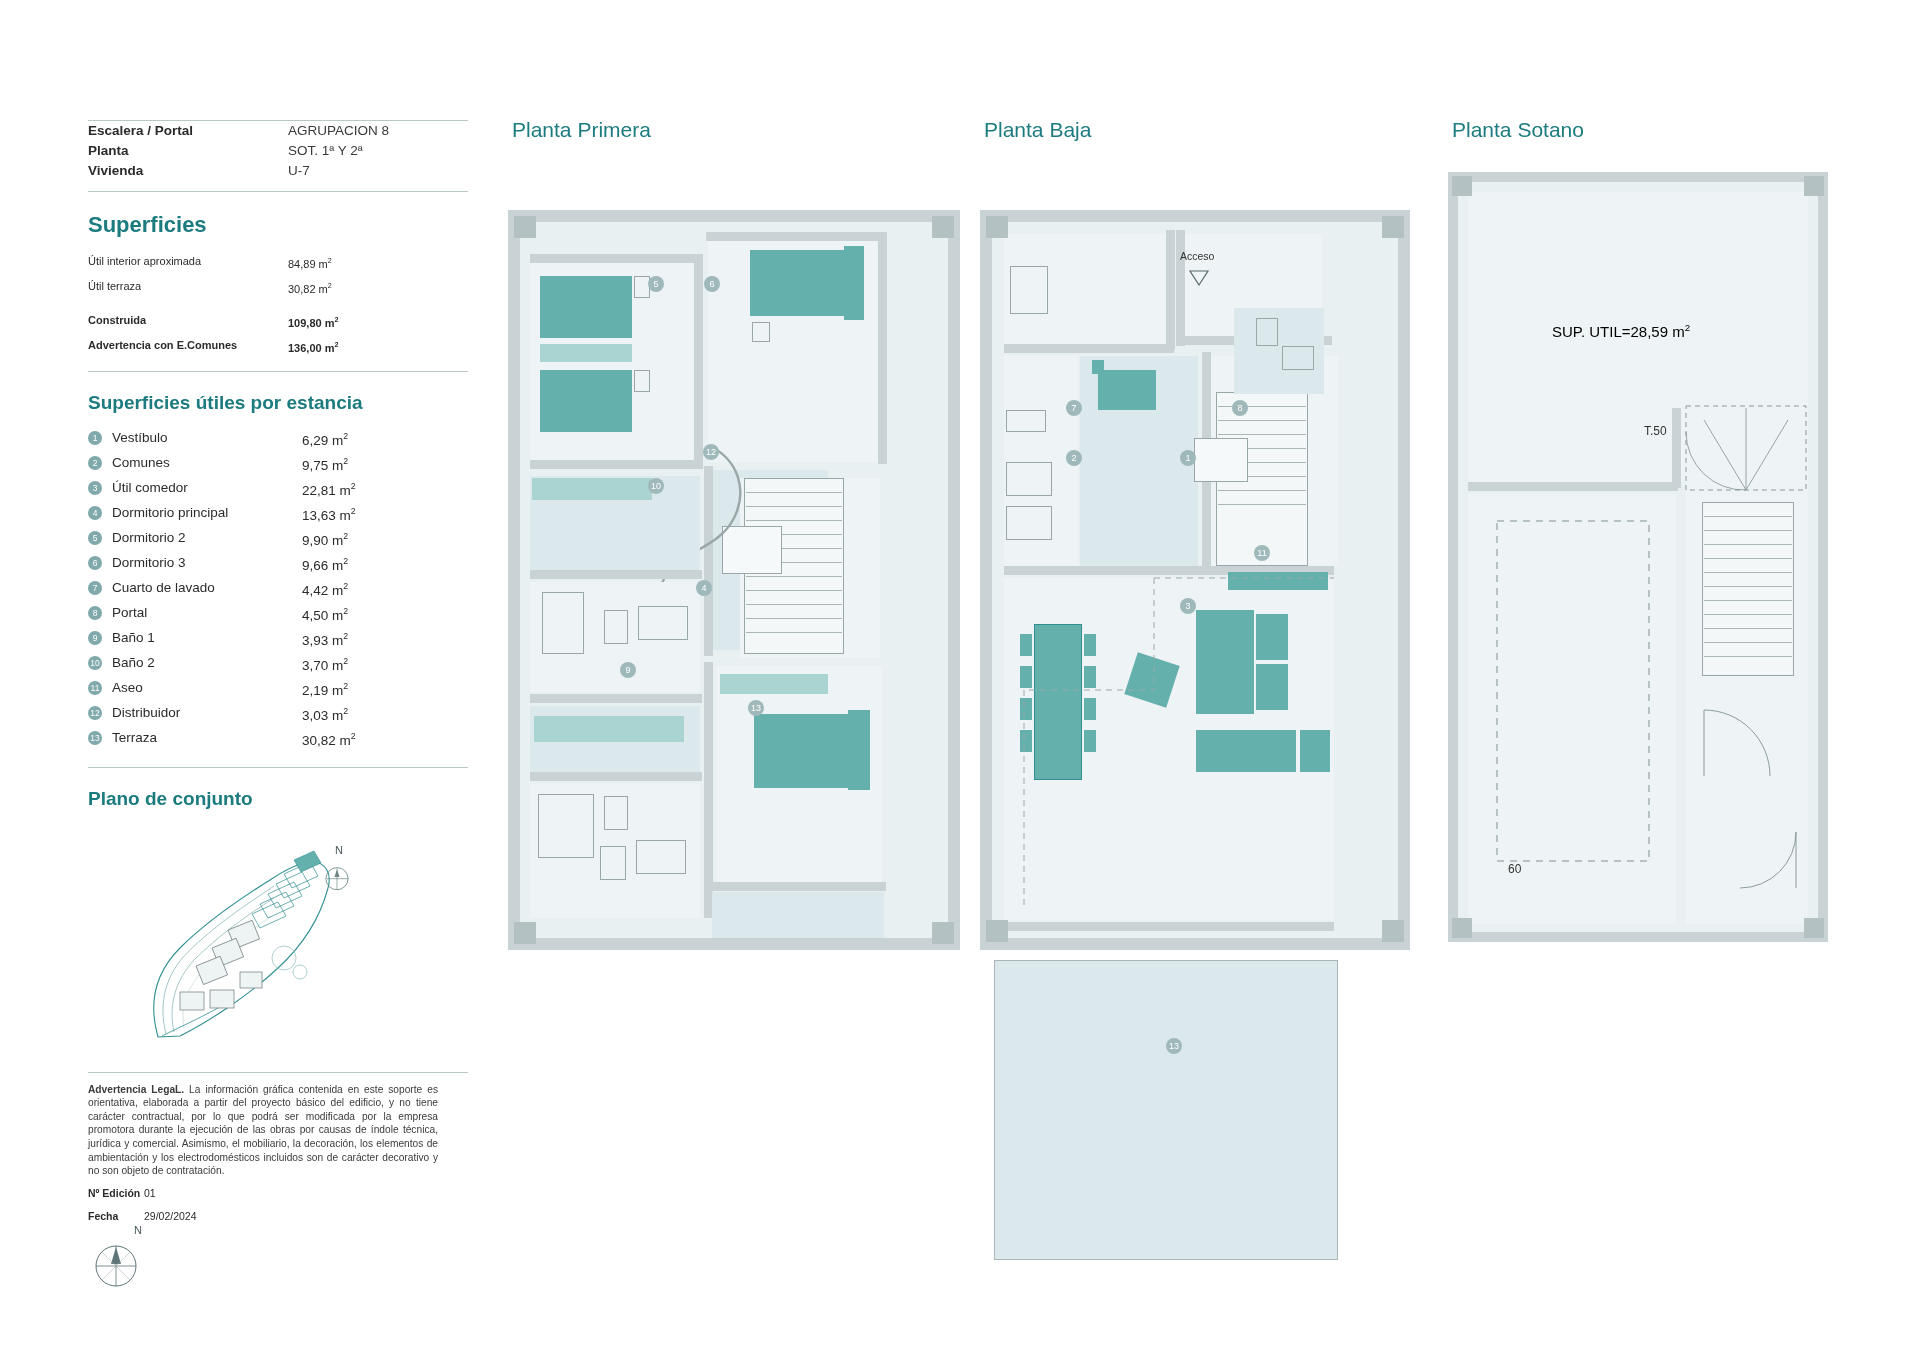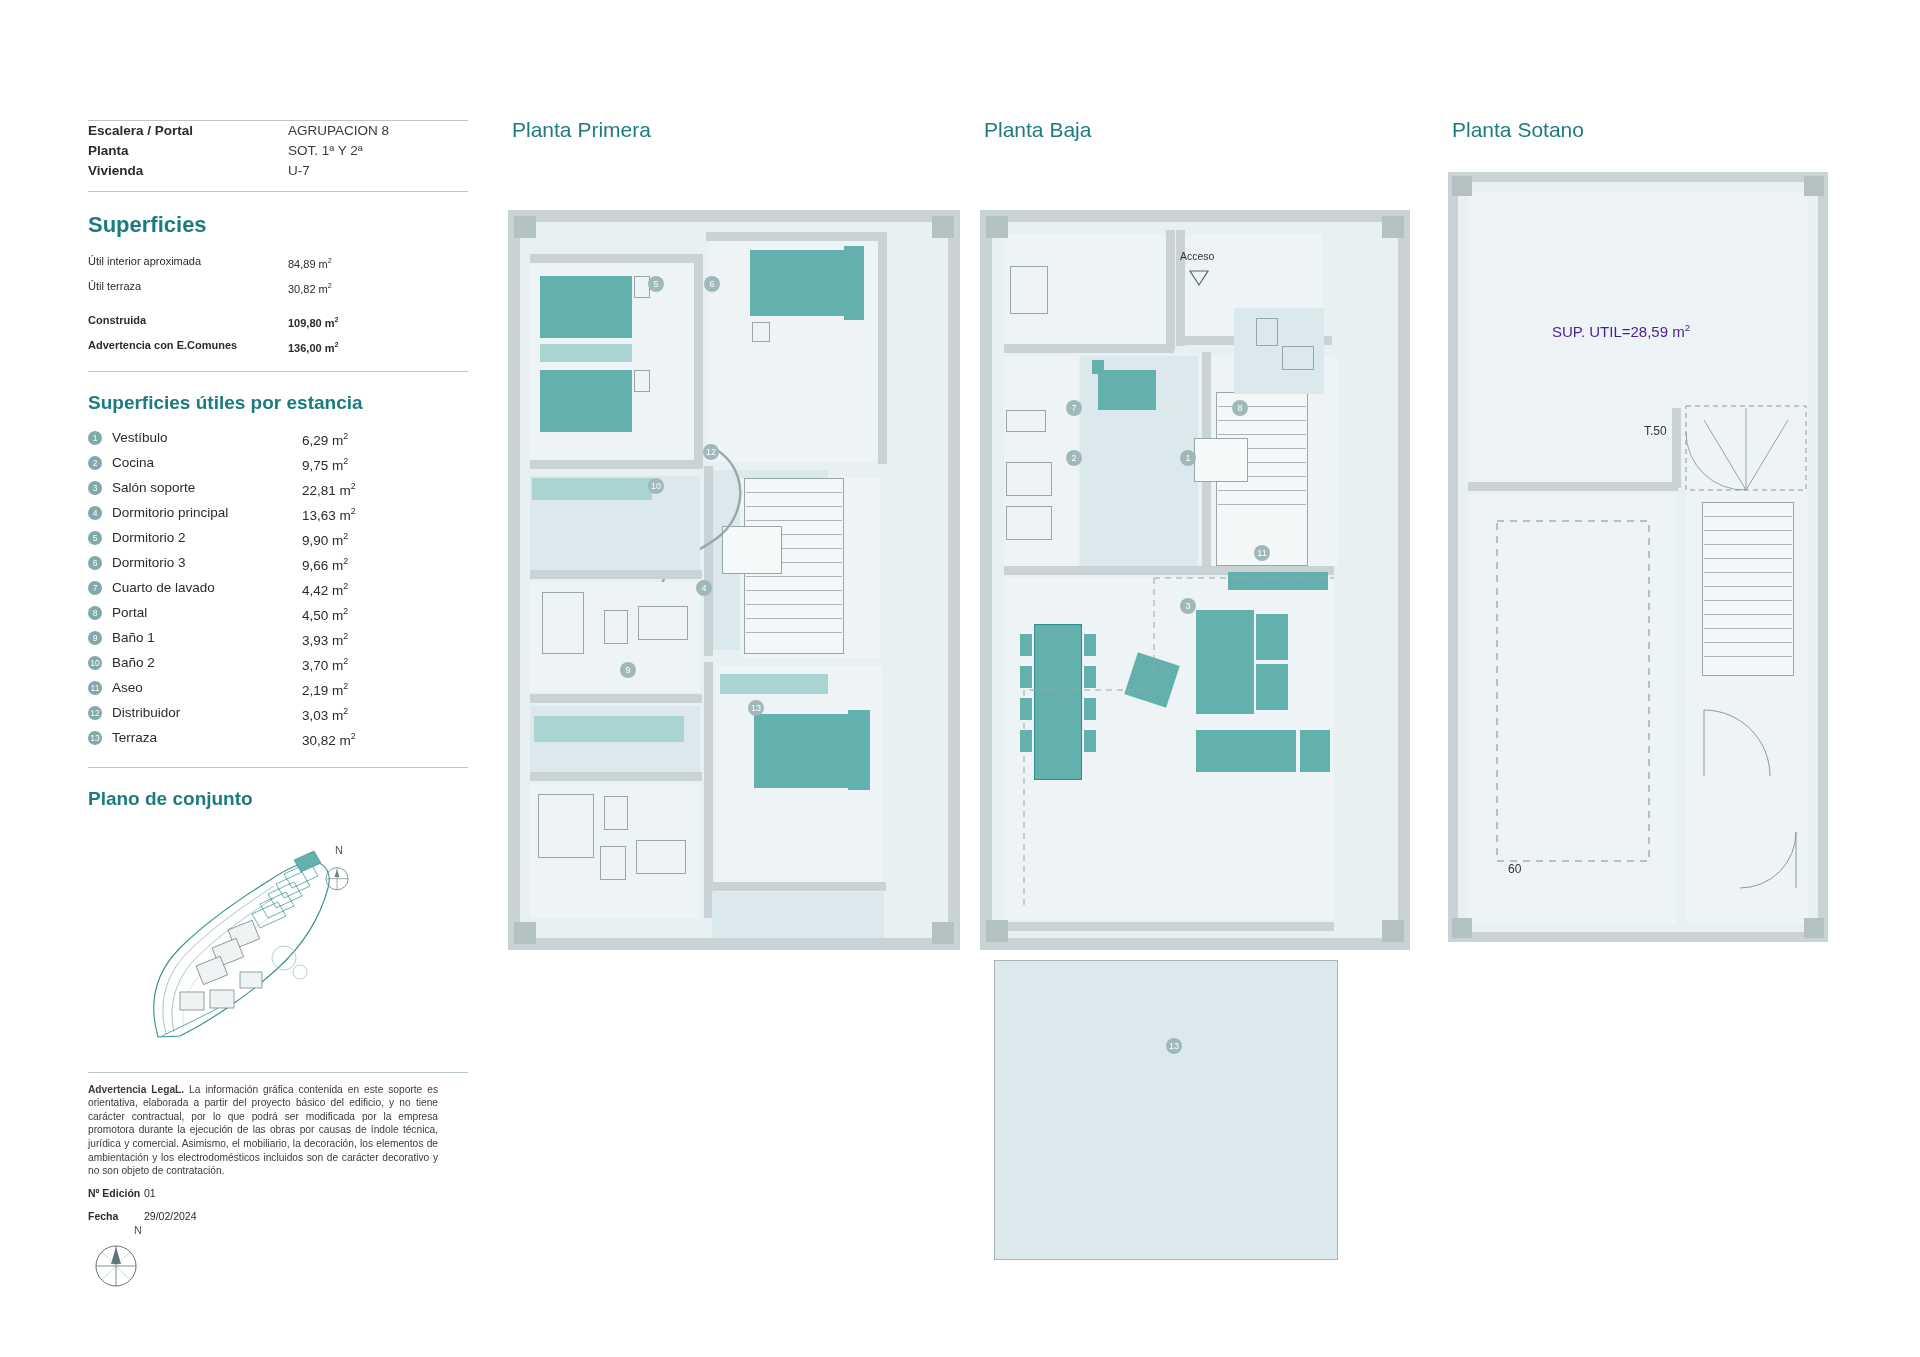--- a/index.html
+++ b/index.html
@@ -74,21 +74,21 @@
   .furn { position:absolute; background:#63b0ad; }
   .furn.lite { background:#a9d4d2; }
   .outline { position:absolute; border:1px solid #9aa7a9; }
   .thin { position:absolute; background:#aab6b8; }
   .badge {
     position:absolute; width:16px; height:16px; border-radius:50%;
     background:#9fb9ba; color:#fff; font-size:9px;
     display:flex; align-items:center; justify-content:center;
   }
   .lbl { position:absolute; font-size:11px; color:#333; }
-  .sup-util { position:absolute; font-size:15px; color:#4c1d95; }
+  .sup-util { position:absolute; font-size:15px; color:#000000; }
 </style>
 </head>
 <body>
 
 <div class="sheet">
 
   <div class="left">
     <div class="rule"></div>
 
     <div class="kv">
@@ -131,26 +131,26 @@
     <div class="sec-title small">Superficies útiles por estancia</div>
 
     <div>
       <div class="room-row">
         <div class="num">1</div>
         <div class="nm">Vestíbulo</div>
         <div class="ar"><span>6,29 m</span><sup>2</sup></div>
       </div>
       <div class="room-row">
         <div class="num">2</div>
-        <div class="nm">Cocina</div>
+        <div class="nm">Comunes</div>
         <div class="ar"><span>9,75 m</span><sup>2</sup></div>
       </div>
       <div class="room-row">
         <div class="num">3</div>
-        <div class="nm">Salón soporte</div>
+        <div class="nm">Útil comedor</div>
         <div class="ar"><span>22,81 m</span><sup>2</sup></div>
       </div>
       <div class="room-row">
         <div class="num">4</div>
         <div class="nm">Dormitorio principal</div>
         <div class="ar"><span>13,63 m</span><sup>2</sup></div>
       </div>
       <div class="room-row">
         <div class="num">5</div>
         <div class="nm">Dormitorio 2</div>

